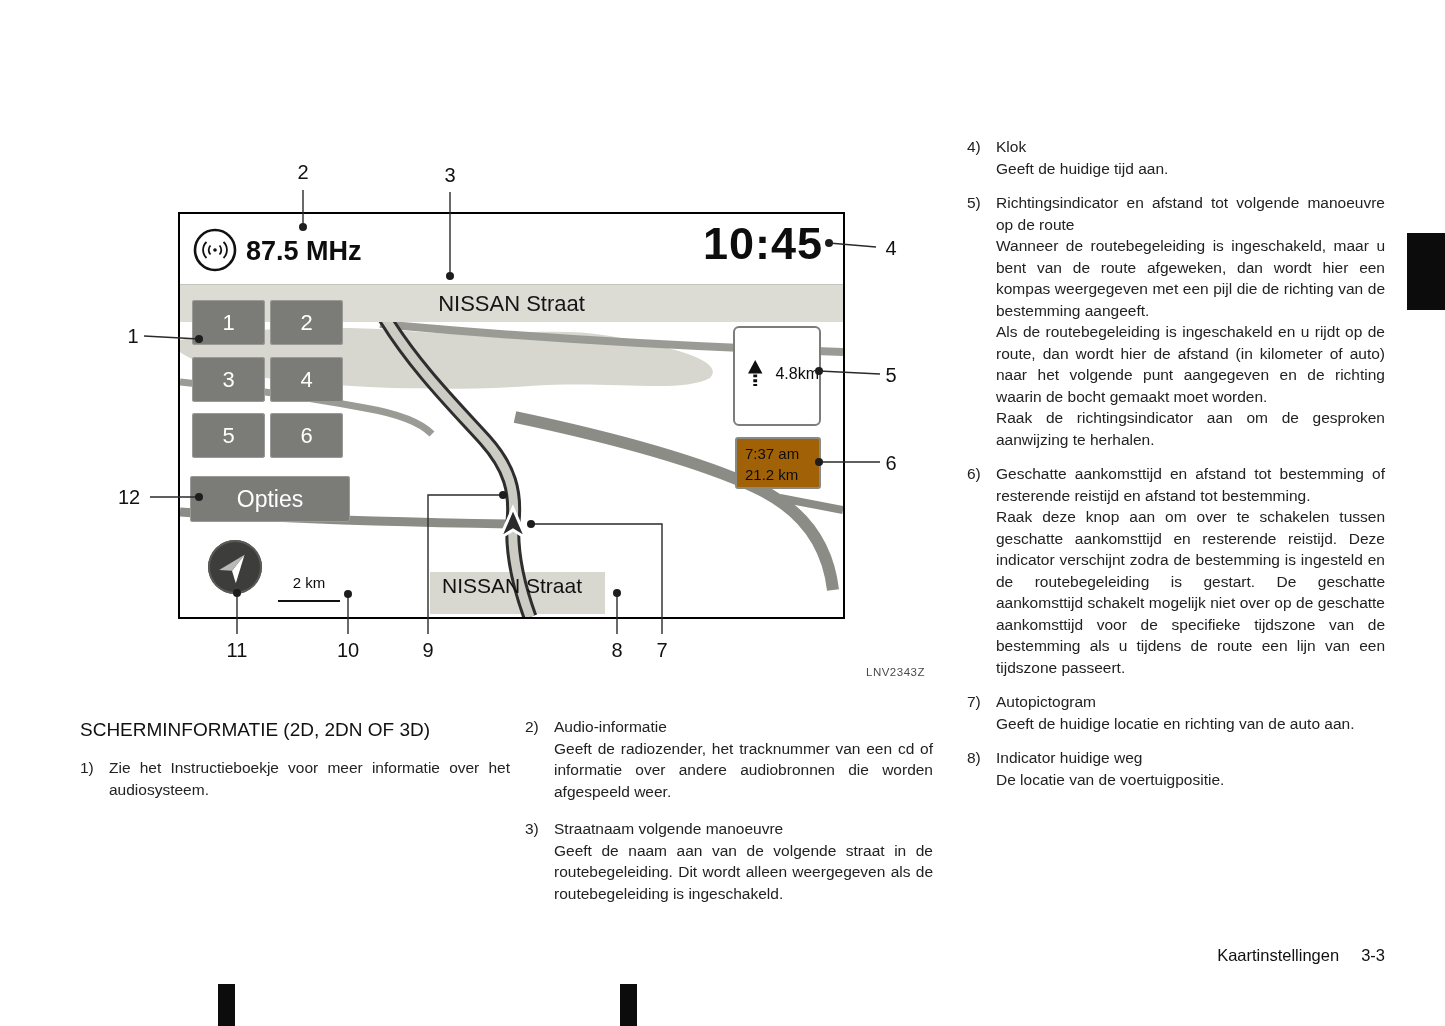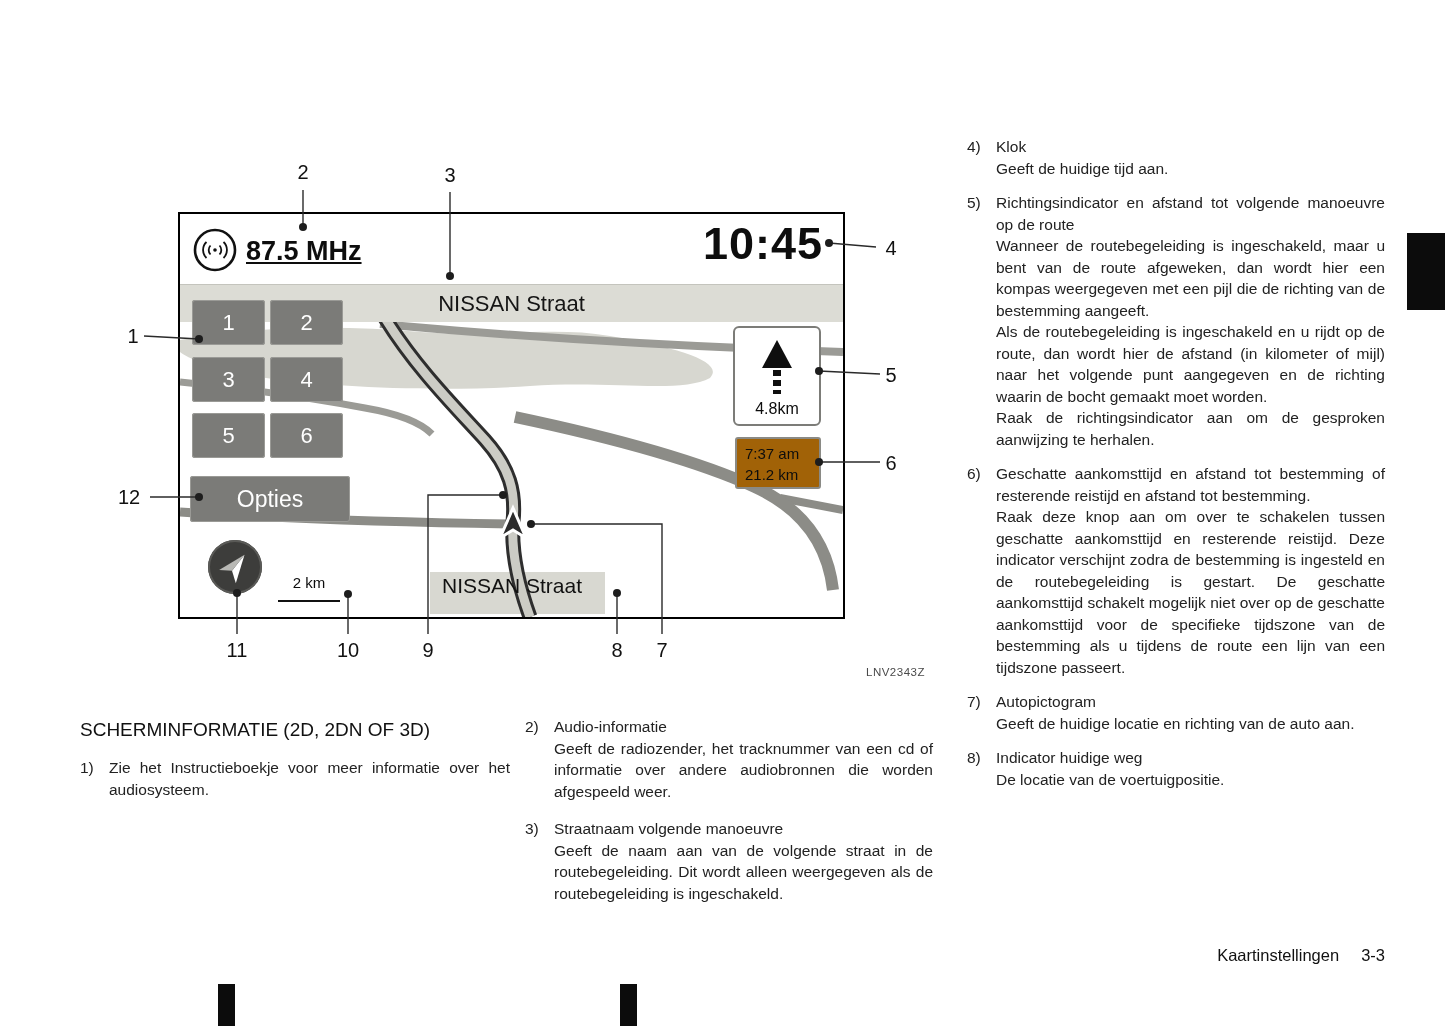--- a/index.html
+++ b/index.html
@@ -9,21 +9,21 @@
     font-family:"Liberation Sans", sans-serif; color:#1e1e1e;
   }
 
   
   .screen {
     position:absolute; left:178px; top:212px; width:667px; height:407px;
     border:2px solid #000; background:#ffffff; overflow:hidden;
   }
   .freq {
     position:absolute; left:66px; top:22px; font-size:27px; font-weight:bold;
-    color:#0d0d0d; z-index:4;text-decoration:underline;
+    color:#0d0d0d; z-index:4;
   }
   .clock {
     position:absolute; right:20px; top:4px; font-size:45px; font-weight:bold;
     letter-spacing:1px; color:#0d0d0d; z-index:4;
   }
   .radio-icon { position:absolute; left:12px; top:13px; width:46px; height:46px; z-index:4; }
   .streetbar {
     position:absolute; left:0; top:70px; width:100%; height:38px;
     background:#dcdcd5; display:flex; align-items:center; justify-content:center;
     font-size:22px; color:#151515; z-index:2; border-top:1px solid #c4c4bd;
@@ -50,21 +50,21 @@
     position:absolute; left:98px; top:360px; width:62px; text-align:center;
     font-size:15px; color:#0d0d0d; border-bottom:2px solid #111;
     padding-bottom:9px; z-index:3;
   }
   .street-bottom {
     position:absolute; left:262px; top:360px; font-size:21px; color:#111; z-index:3;
   }
   .turnbox {
     position:absolute; left:553px; top:112px; width:88px; height:100px;
     background:#ffffff; border:2px solid #7c7c78; border-radius:6px; z-index:3;
-    display:flex; flex-direction:column; align-items:center; justify-content:flex-end;
+    display:flex; flex-direction:row; align-items:center; justify-content:flex-end;
     padding-bottom:6px;
   }
   .turnbox .dist { font-size:16px; color:#0d0d0d; margin-top:2px; }
   .etabox {
     position:absolute; left:555px; top:223px; width:86px; height:52px;
     background:#a16207; border:2px solid #8a8a85; border-radius:3px; z-index:3;
     font-size:15px; color:#0d0d0d; padding:4px 0 0 8px; line-height:21px;
   }
 
   
@@ -239,21 +239,21 @@
     <div class="itext">
       <div class="ititle">Klok</div>
       <div class="ipara">Geeft de huidige tijd aan.</div>
     </div>
   </div>
   <div class="item">
     <span class="num">5)</span>
     <div class="itext">
       <div class="ititle ipara">Richtingsindicator en afstand tot volgende manoeuvre op de route</div>
       <div class="ipara">Wanneer de routebegeleiding is ingeschakeld, maar u bent van de route afgeweken, dan wordt hier een kompas weergegeven met een pijl die de richting van de bestemming aangeeft.</div>
-      <div class="ipara">Als de routebegeleiding is ingeschakeld en u rijdt op de route, dan wordt hier de afstand (in kilometer of mijl) naar het volgende punt aangegeven en de richting waarin de bocht gemaakt moet worden.</div>
+      <div class="ipara">Als de routebegeleiding is ingeschakeld en u rijdt op de route, dan wordt hier de afstand (in kilometer of auto) naar het volgende punt aangegeven en de richting waarin de bocht gemaakt moet worden.</div>
       <div class="ipara">Raak de richtingsindicator aan om de gesproken aanwijzing te herhalen.</div>
     </div>
   </div>
   <div class="item">
     <span class="num">6)</span>
     <div class="itext">
       <div class="ititle ipara">Geschatte aankomsttijd en afstand tot bestemming of resterende reistijd en afstand tot bestemming.</div>
       <div class="ipara">Raak deze knop aan om over te schakelen tussen geschatte aankomsttijd en resterende reistijd. Deze indicator verschijnt zodra de bestemming is ingesteld en de routebegeleiding is gestart. De geschatte aankomsttijd schakelt mogelijk niet over op de geschatte aankomsttijd voor de specifieke tijdszone van de bestemming als u tijdens de route een lijn van een tijdszone passeert.</div>
     </div>
   </div>

